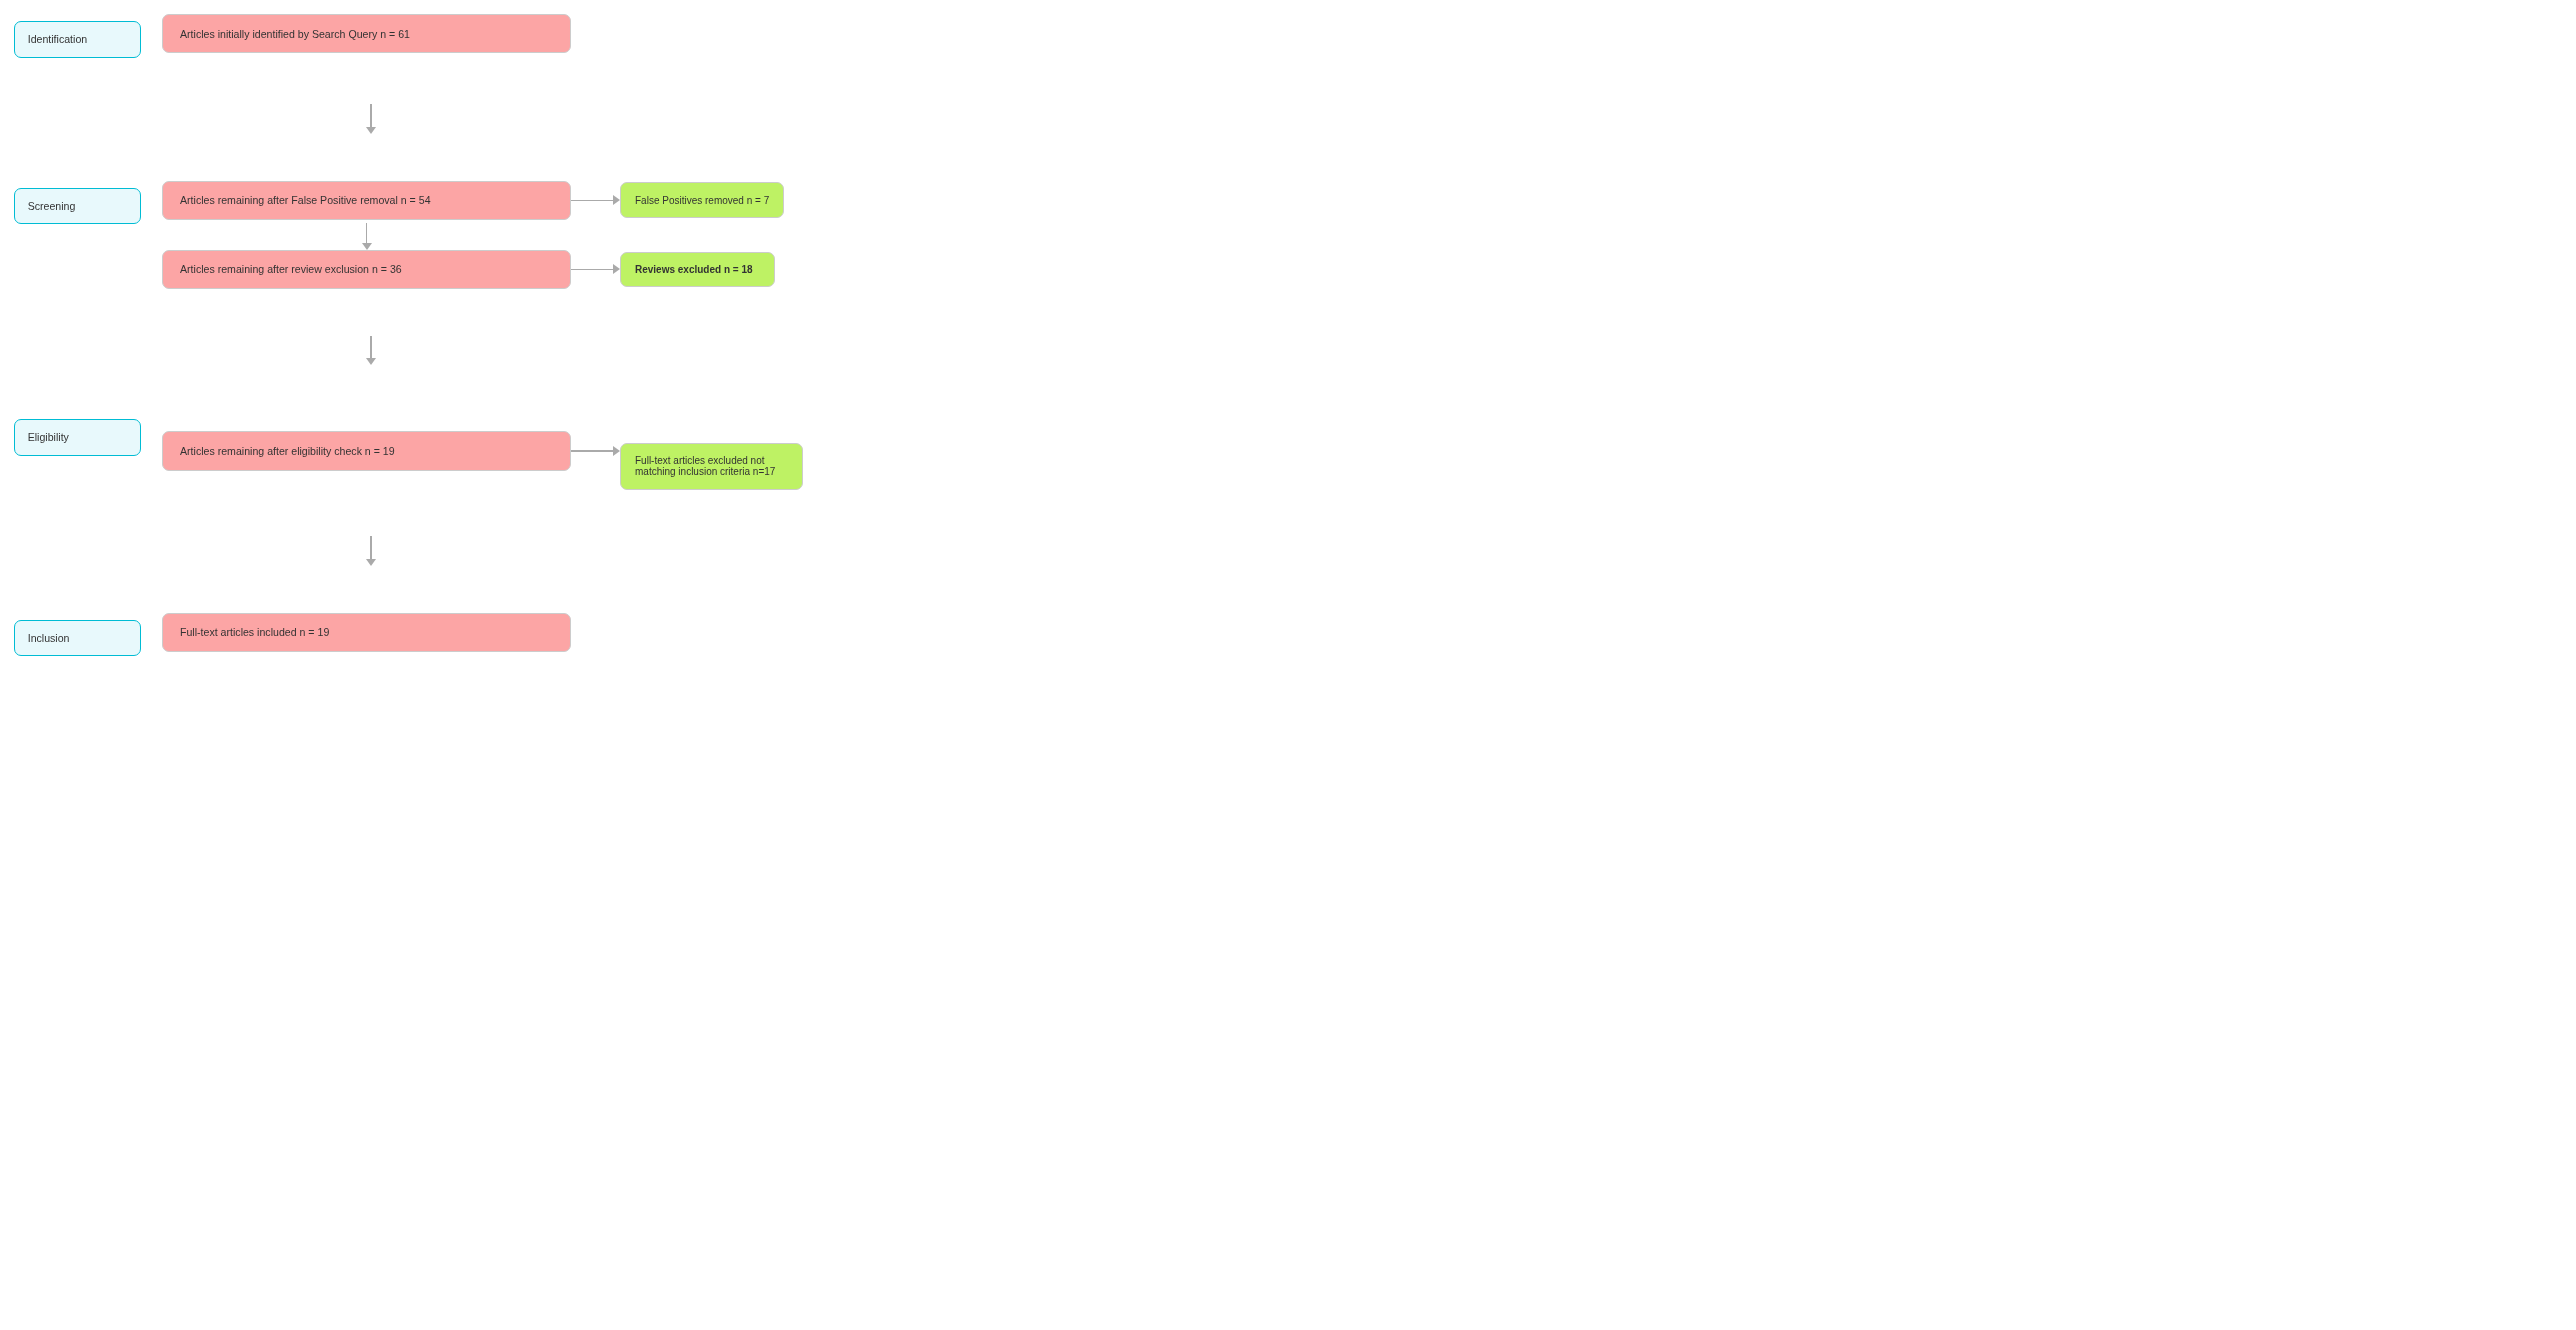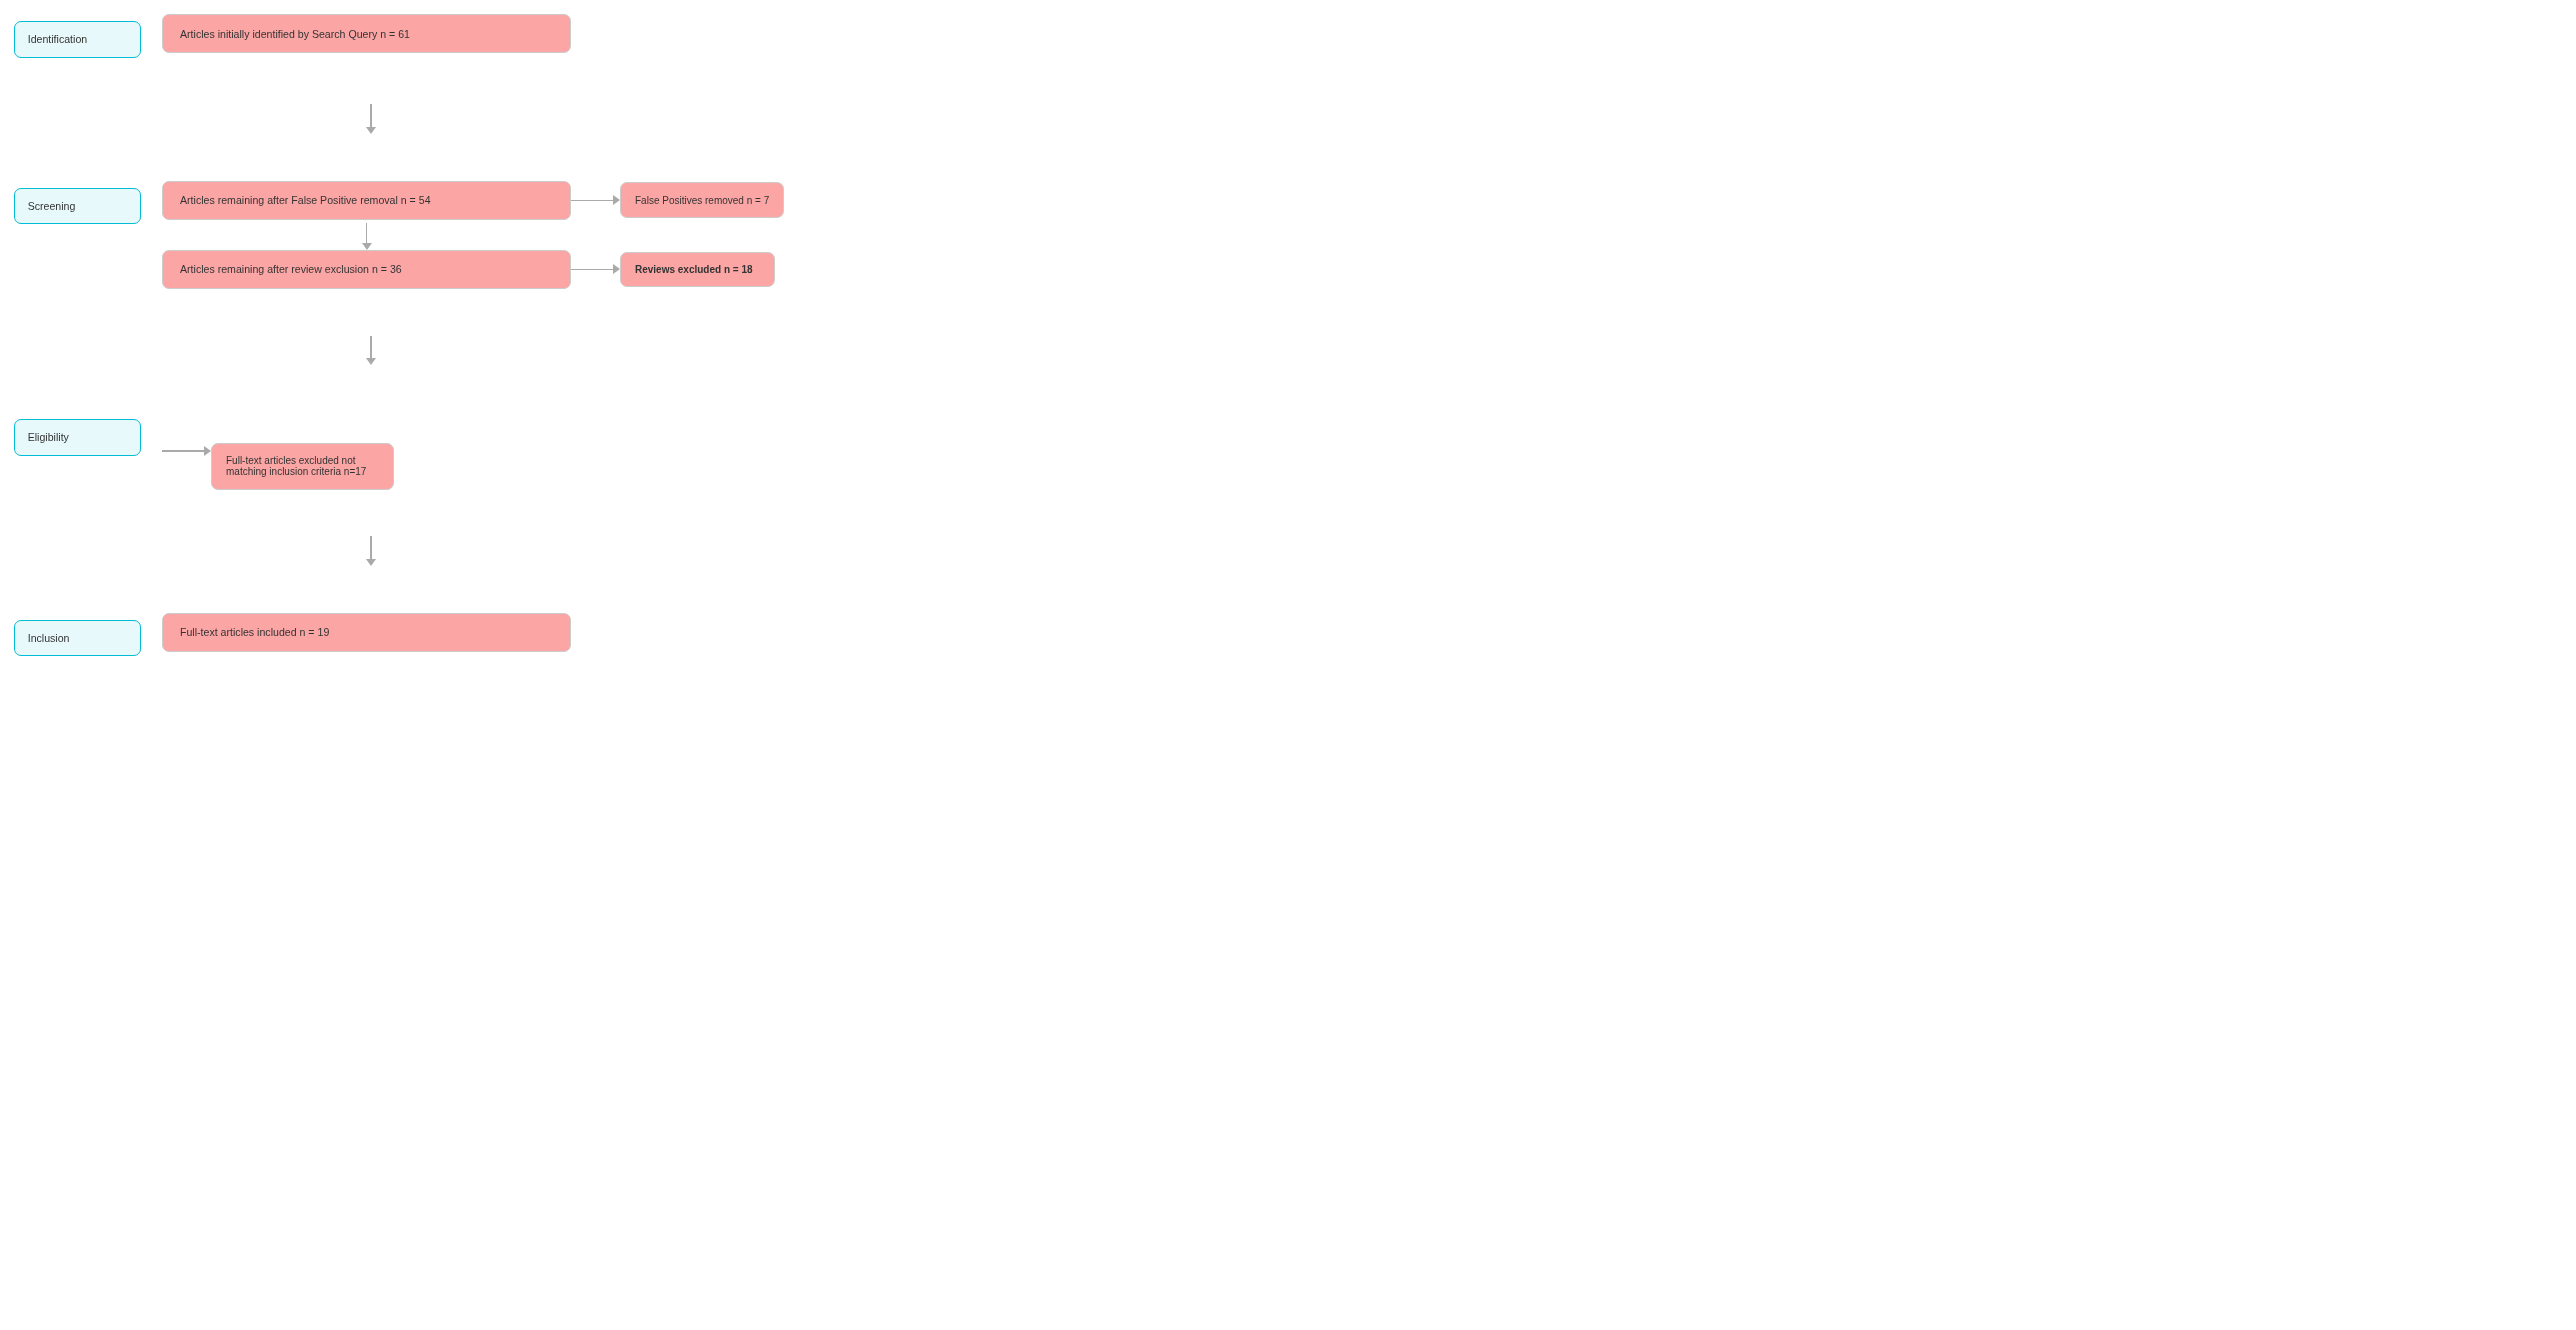--- a/index.html
+++ b/index.html
@@ -35,21 +35,21 @@
       padding: 12.7px 17px;
       font-size: 10.6px;
       color: #333;
       width: 409px;
       position: relative;
     }
 
     .side-box {
       border: 1.1px solid #ccc;
       border-radius: 7px;
-      background: #fca5a5;
+      background: #bef264;
       padding: 11.3px 14px;
       font-size: 10px;
       color: #333;
       min-width: 155px;
       max-width: 198px;
     }
 
     
     .main-and-side {
       display: flex;
@@ -191,20 +191,23 @@
   </div>
 
   <div class="stage-section">
     <div class="stage-label-wrapper">
       <div class="stage-label-box">
         <span>Eligibility</span>
       </div>
     </div>
     <div class="stage-content">
       <div class="main-and-side">
+        <div class="main-box">
+          <span>Articles remaining after eligibility check n = 19</span>
+        </div>
 
         <div style="display:flex;flex-direction:row;align-items:center;">
           <div style="width:42px;height:1.4px;background:#aaa;"></div>
           <div style="width:0;height:0;border-top:5px solid transparent;border-bottom:5px solid transparent;border-left:7px solid #aaa;"></div>
           <div class="side-box" style="max-width:183px;margin-top:31px;">
             <span>Full-text articles excluded not matching inclusion criteria n=17</span>
           </div>
         </div>
       </div>
     </div>

